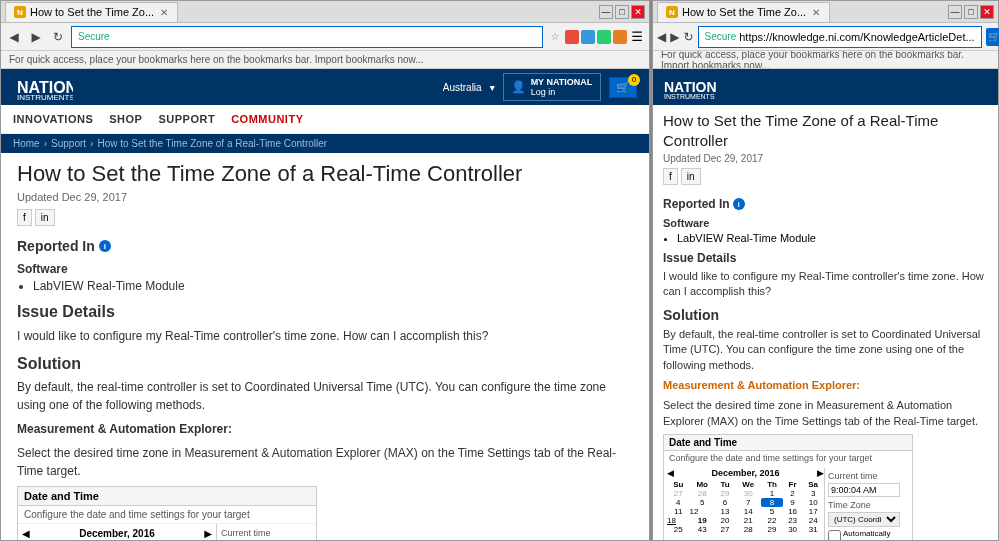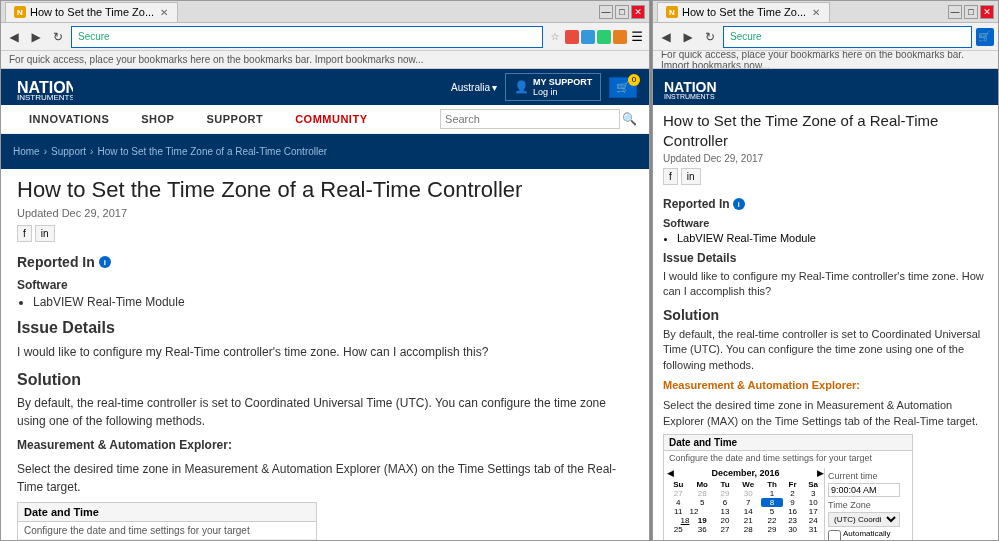--- a/index.html
+++ b/index.html
@@ -162,21 +162,21 @@
     .ni-top-right {
       display: flex;
       align-items: center;
       gap: 8px;
     }
     .country-selector {
       color: white;
       font-size: 10px;
       display: flex;
       align-items: center;
-      gap: 2px;
+      gap: 8px;
     }
     .my-account-btn {
       background: #003366;
       border: 1px solid #4477aa;
       color: white;
       font-size: 10px;
       padding: 3px 8px;
       display: flex;
       align-items: center;
       gap: 4px;
@@ -215,21 +215,20 @@
     }
     .ni-nav-item {
       font-size: 11px;
       color: #333;
       text-decoration: none;
       cursor: pointer;
       padding: 4px 0;
       text-transform: uppercase;
       font-weight: bold;
       letter-spacing: 0.5px;
-      margin-left: 16px;
     }
     .ni-nav-item.community { color: #c00; }
     .ni-search {
       margin-left: auto;
       display: flex;
       align-items: center;
     }
     .ni-search-input {
       border: 1px solid #ccc;
       height: 20px;
@@ -242,21 +241,21 @@
       border: none;
       cursor: pointer;
       font-size: 12px;
       color: #666;
       margin-left: 2px;
     }
 
     
     .breadcrumb {
       background: #003366;
-      padding: 12px 12px;
+      padding: 4px 12px;
       font-size: 10px;
       color: #99bbdd;
       display: flex;
       align-items: center;
       gap: 4px;
     }
     .breadcrumb a { color: #99bbdd; text-decoration: none; }
     .breadcrumb .sep { color: #99bbdd; }
 
     
@@ -504,39 +503,35 @@
           </svg>
         </div>
         <div class="ni-top-right">
           <div class="country-selector">
             <span>Australia</span>
             <span>▾</span>
           </div>
           <div class="my-account-btn">
             <span style="font-size:12px;">👤</span>
             <div>
-              <div style="font-size:9px;font-weight:bold;">MY SUPPORT</div>
+              <div style="font-size:9px;font-weight:bold;">MY NATIONAL</div>
               <div style="font-size:9px;">Log in</div>
             </div>
           </div>
           <div class="cart-icon">
             <span>🛒</span>
             <div class="cart-badge">0</div>
           </div>
         </div>
       </div>
       <div class="ni-nav">
         <span class="ni-nav-item">INNOVATIONS</span>
         <span class="ni-nav-item">SHOP</span>
         <span class="ni-nav-item">SUPPORT</span>
         <span class="ni-nav-item community">COMMUNITY</span>
-        <div class="ni-search">
-          <input class="ni-search-input" type="text" placeholder="Search" style="">
-          <button class="ni-search-btn">🔍</button>
-        </div>
       </div>
     </div>
 
     <div class="breadcrumb">
       <a>Home</a>
       <span class="sep">›</span>
       <a>Support</a>
       <span class="sep">›</span>
       <span>How to Set the Time Zone of a Real-Time Controller</span>
     </div>
@@ -607,20 +602,21 @@
       <div class="win-btn close" style="background:#e81123;color:white;">✕</div>
     </div>
   </div>
 
   <div class="address-bar">
     <button class="nav-btn">◀</button>
     <button class="nav-btn">▶</button>
     <button class="nav-btn">↻</button>
     <div class="address-bar-content">
       <span class="secure-badge">Secure</span>
+      <span class="address-text">https://knowledge.ni.com/KnowledgeArticleDet...</span>
     </div>
     <div class="toolbar-icons">
       <div class="toolbar-icon" style="background:#0066cc;color:white;font-size:10px;width:18px;height:18px;border-radius:2px;">🛒</div>
 
     </div>
   </div>
 
   <div class="bookmarks-bar">
     <span>For quick access, place your bookmarks here on the bookmarks bar. Import bookmarks now...</span>
   </div>
@@ -707,31 +703,31 @@
                 <tr>
                     <td style="text-align:center;">11</td>
                     <td style="text-align:left;">12</td>
                     <td style="text-align:center;">13</td>
                     <td style="text-align:center;">14</td>
                     <td style="text-align:center;">5</td>
                     <td style="text-align:center;">16</td>
                     <td style="text-align:center;">17</td>
                   </tr>
                 <tr>
-                    <td style="text-align:right;text-decoration:underline;">18</td>
+                    <td style="text-align:left;text-decoration:underline;">18</td>
                     <td style="text-align:center;font-weight:bold;">19</td>
                     <td style="text-align:center;">20</td>
                     <td style="text-align:center;">21</td>
                     <td style="text-align:center;">22</td>
                     <td style="text-align:center;">23</td>
                     <td style="text-align:center;">24</td>
                   </tr>
                 <tr>
                     <td style="text-align:center;">25</td>
-                    <td style="text-align:center;">36</td>
+                    <td style="text-align:center;">43</td>
                     <td style="text-align:center;">27</td>
                     <td style="text-align:center;">28</td>
                     <td style="text-align:center;">29</td>
                     <td style="text-align:center;">30</td>
                     <td style="text-align:center;">31</td>
                   </tr>
               </tbody>
             </table>
           </div>
           <div style="width:85px;border-left:1px solid #ccc;padding:3px;font-size:9px;">

